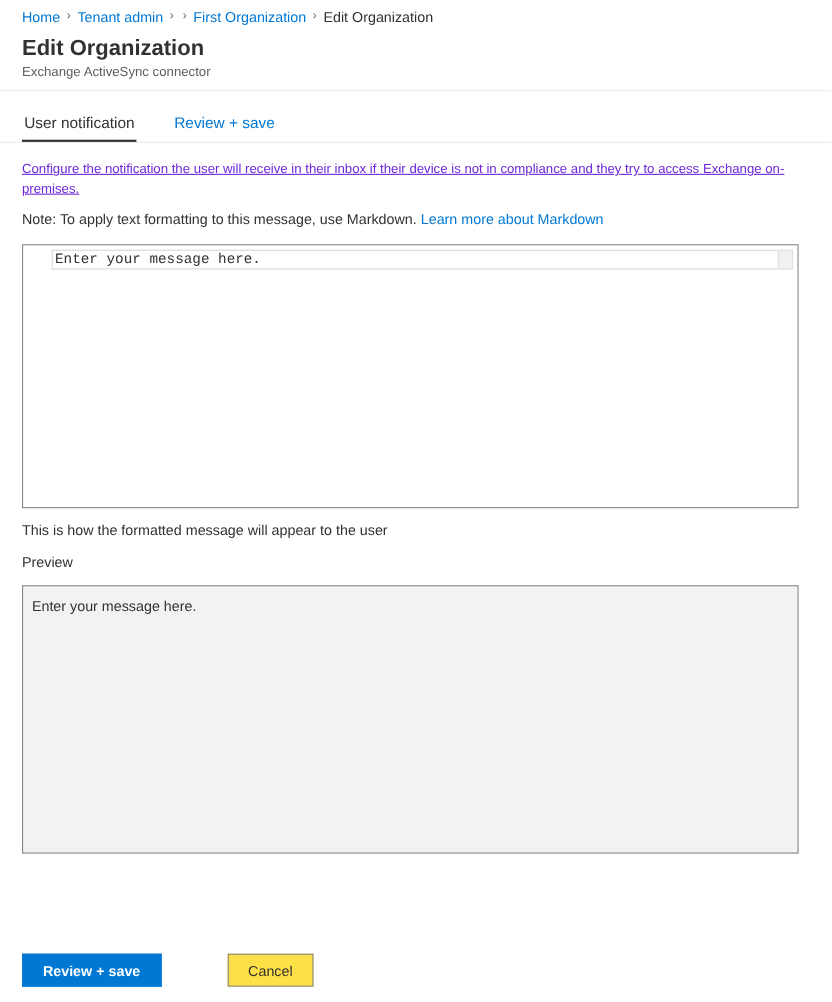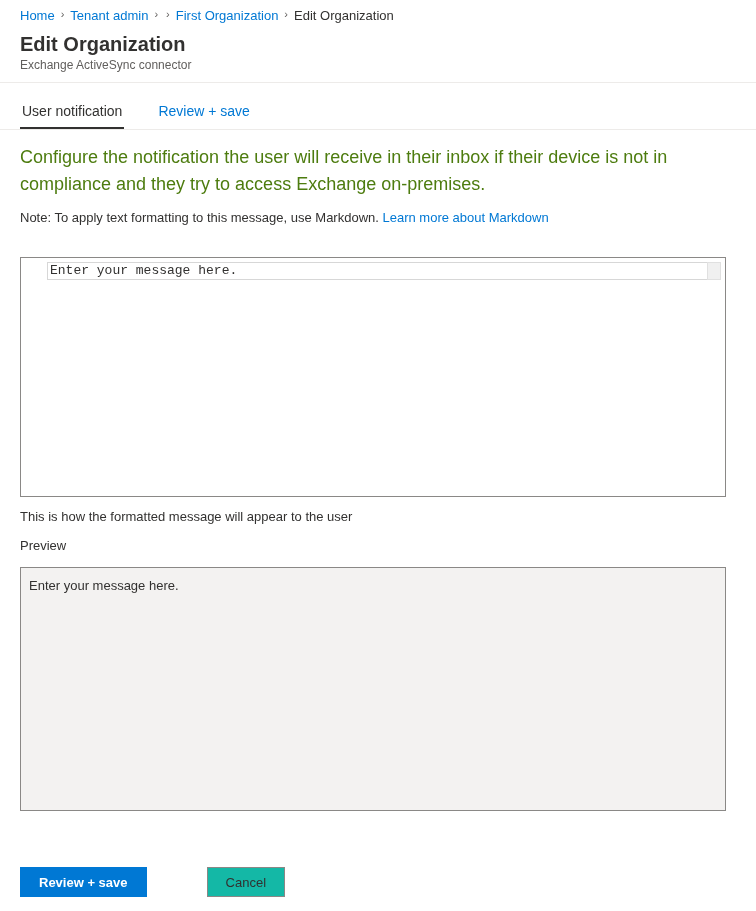--- a/index.html
+++ b/index.html
@@ -76,29 +76,30 @@
     }
     .tab-divider {
       border: none;
       border-top: 1px solid #edebe9;
       margin: 0;
     }
     .content {
       padding: 14px 20px 0 20px;
     }
     .description {
-      font-size: 18px;
-      color: #4d7c0f;
+      font-size: 12px;
+      color: #6d28d9;
       line-height: 1.5;
       margin-bottom: 12px;
+      text-decoration: underline;
     }
     .note {
       font-size: 13px;
       color: #323130;
-      margin-bottom: 32px;
+      margin-bottom: 15px;
     }
     .note a {
       color: #0078d4;
       text-decoration: none;
       cursor: pointer;
     }
     .textarea-container {
       border: 1px solid #8a8886;
       width: 706px;
       height: 240px;
@@ -163,21 +164,21 @@
       border: 1px solid transparent;
       min-width: 78px;
     }
     .btn-primary {
       background: #0078d4;
       color: #ffffff;
       border-color: #0078d4;
       font-weight: 600;
     }
     .btn-secondary {
-      background: #14b8a6;
+      background: #fde047;
       color: #323130;
       border: 1px solid #8a8886;
     }
   </style>
 </head>
 <body>
 
 <nav class="breadcrumb">
   <a>Home</a>
   <span class="chevron">›</span>

